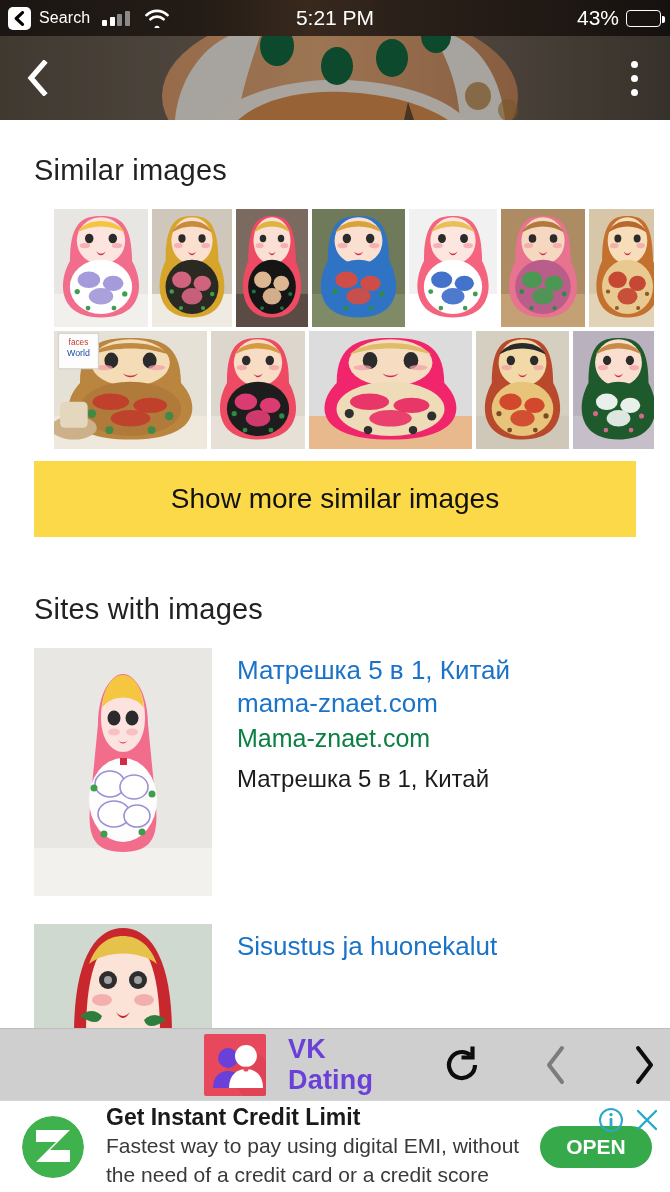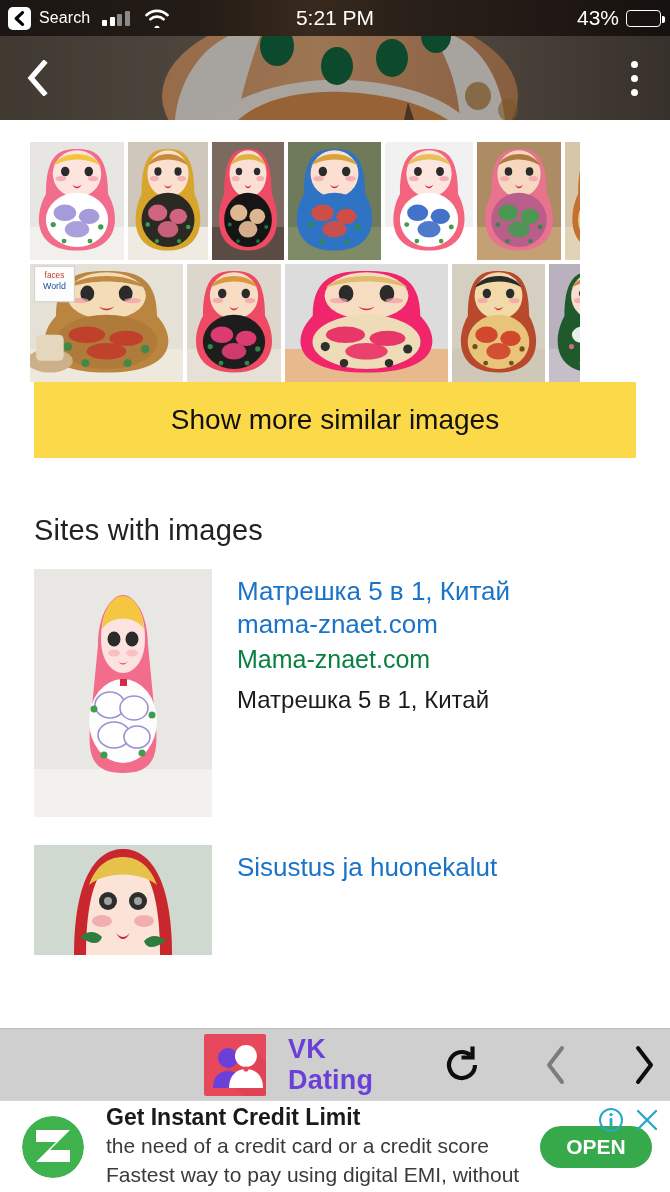--- a/index.html
+++ b/index.html
@@ -70,29 +70,29 @@
 
   
   #content{ position:absolute; top:120px; left:0; width:670px; }
 
   .section-title{
     font-size:29px; color:#222; font-weight:400;
     padding:34px 0 0 34px; letter-spacing:.2px;
   }
 
   
-  .thumb-grid{ margin:22px 0 0 30px; width:550px; }
+  .thumb-grid{ margin:22px 0 0 54px; width:600px; }
   .thumb-row{ display:flex; height:118px; overflow:hidden; }
   .thumb-row + .thumb-row{ margin-top:4px; }
   .thumb{ height:118px; overflow:hidden; position:relative; flex:none; }
   .thumb + .thumb{ margin-left:4px; }
   .thumb svg{ display:block; width:100%; height:100%; }
 
   .show-more{
-    margin:0 0 0 34px; width:602px; height:76px;
+    margin:12px 0 0 34px; width:602px; height:76px;
     background:#fcd949; border:none;
     display:flex; align-items:center; justify-content:center;
     font-size:28px; color:#111; font-family:"Liberation Sans", sans-serif;
   }
 
   
   .result{ display:flex; margin:0 0 0 34px; }
   .result .rthumb{ width:178px; flex:none; overflow:hidden; background:#eee;}
   .result .rthumb svg{ display:block; width:100%; height:100%;}
   .result .rbody{ padding-left:25px; padding-top:6px; }
@@ -200,20 +200,21 @@
   </div>
   <div class="nav-menu">
     <span></span>
     <span></span>
     <span></span>
   </div>
 </div>
 
 <div id="content">
 
+  <div class="section-title">Similar images</div>
 
   <div class="thumb-grid">
     <div class="thumb-row" id="thumb-row-1">
         <div class="thumb" style="width: 94px;">
           <svg viewBox="0 0 94 118" preserveAspectRatio="none">
             <rect width="94" height="118" fill="#e8e6e2"></rect>
             <rect y="84.96" width="94" height="33.040000000000006" fill="#f2f0ed"></rect>
             <path d="M15.979999999999997 51.92 C15.979999999999997 11.8 29.938999999999997 7.080000000000001 47 7.080000000000001 C64.061 7.080000000000001 78.02000000000001 11.8 78.02000000000001 51.92 C90.24000000000001 73.16 90.24000000000001 108.56 47 108.56 C3.759999999999998 108.56 3.759999999999998 73.16 15.979999999999997 51.92 Z" fill="#f26d8c"></path>
             <ellipse cx="47" cy="31.860000000000003" rx="24.195600000000002" ry="23.6" fill="#fde4df"></ellipse>
             <path d="M23.424799999999998 23.6 C31.49 8.260000000000002 62.510000000000005 8.260000000000002 70.5752 23.6 C56.306 15.34 37.694 15.34 23.424799999999998 23.6 Z" fill="#f4c53e"></path>
@@ -580,22 +581,22 @@
 
 <div id="ad">
   <div class="ad-logo">
     <svg viewBox="0 0 62 62">
       <circle cx="31" cy="31" r="31" fill="#3fb14d"></circle>
       <path d="M14 14 L48 14 L28 34 L48 34 L48 46 L14 46 L34 26 L14 26 Z" fill="#ffffff"></path>
     </svg>
   </div>
   <div class="ad-text">
     <div class="ad-head">Get Instant Credit Limit</div>
+    <div class="ad-sub">Fastest way to pay using digital EMI, without</div>
     <div class="ad-sub">the need of a credit card or a credit score</div>
-    <div class="ad-sub">Fastest way to pay using digital EMI, without</div>
   </div>
   <button class="ad-open">OPEN</button>
   <div class="ad-corner">
     <svg class="ico" viewBox="0 0 26 26">
       <circle cx="13" cy="13" r="11" fill="none" stroke="#29a8c9" stroke-width="2"></circle>
       <circle cx="13" cy="7.6" r="1.7" fill="#29a8c9"></circle>
       <rect x="11.6" y="11" width="2.8" height="9" rx="1.2" fill="#29a8c9"></rect>
     </svg>
     <svg class="ico" viewBox="0 0 26 26">
       <path d="M4 4 L22 22 M22 4 L4 22" stroke="#29a8c9" stroke-width="2.4" stroke-linecap="round" fill="none"></path>

